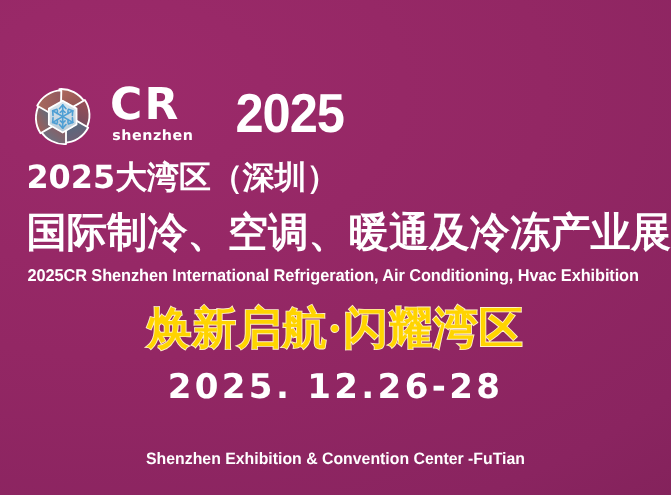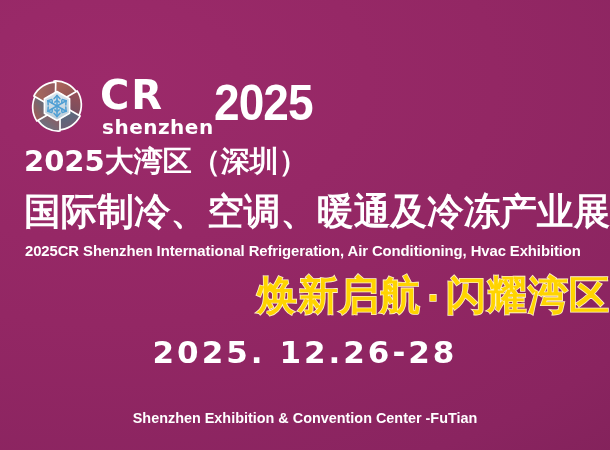--- a/index.html
+++ b/index.html
@@ -54,21 +54,21 @@
     font-weight: 700;
     letter-spacing: 2px;
     color: #ffffff;
     line-height: 1;
   }
   .wm-shenzhen {
     position: absolute;
     left: 2px;
     top: 44px;
     font-family: "DejaVu Sans", sans-serif;
-    font-size: 20px;
+    font-size: 13px;
     font-weight: 700;
     letter-spacing: 0.5px;
     color: #ffffff;
     line-height: 1;
     text-align: right;
   }
 
   .logo-year {
     margin-left: 6px;
     font-family: "Liberation Sans Narrow", "Liberation Sans", sans-serif;
@@ -123,22 +123,22 @@
     transform: scaleX(0.96);
     transform-origin: left top;
   }
 
   
   .slogan {
     position: absolute;
     left: 0;
     right: 0;
     top: 279px;
-    text-align: right;
-    font-family: Liberation Mono, monospace;
+    text-align: center;
+    font-family: Liberation Serif, serif;
     font-size: 40px;
     font-weight: 700;
     color: #ffd400;
     line-height: 1;
     letter-spacing: 1px;
     white-space: nowrap;
     -webkit-text-stroke: 1.6px #fdf2c8;
     paint-order: stroke fill;
   }
 

